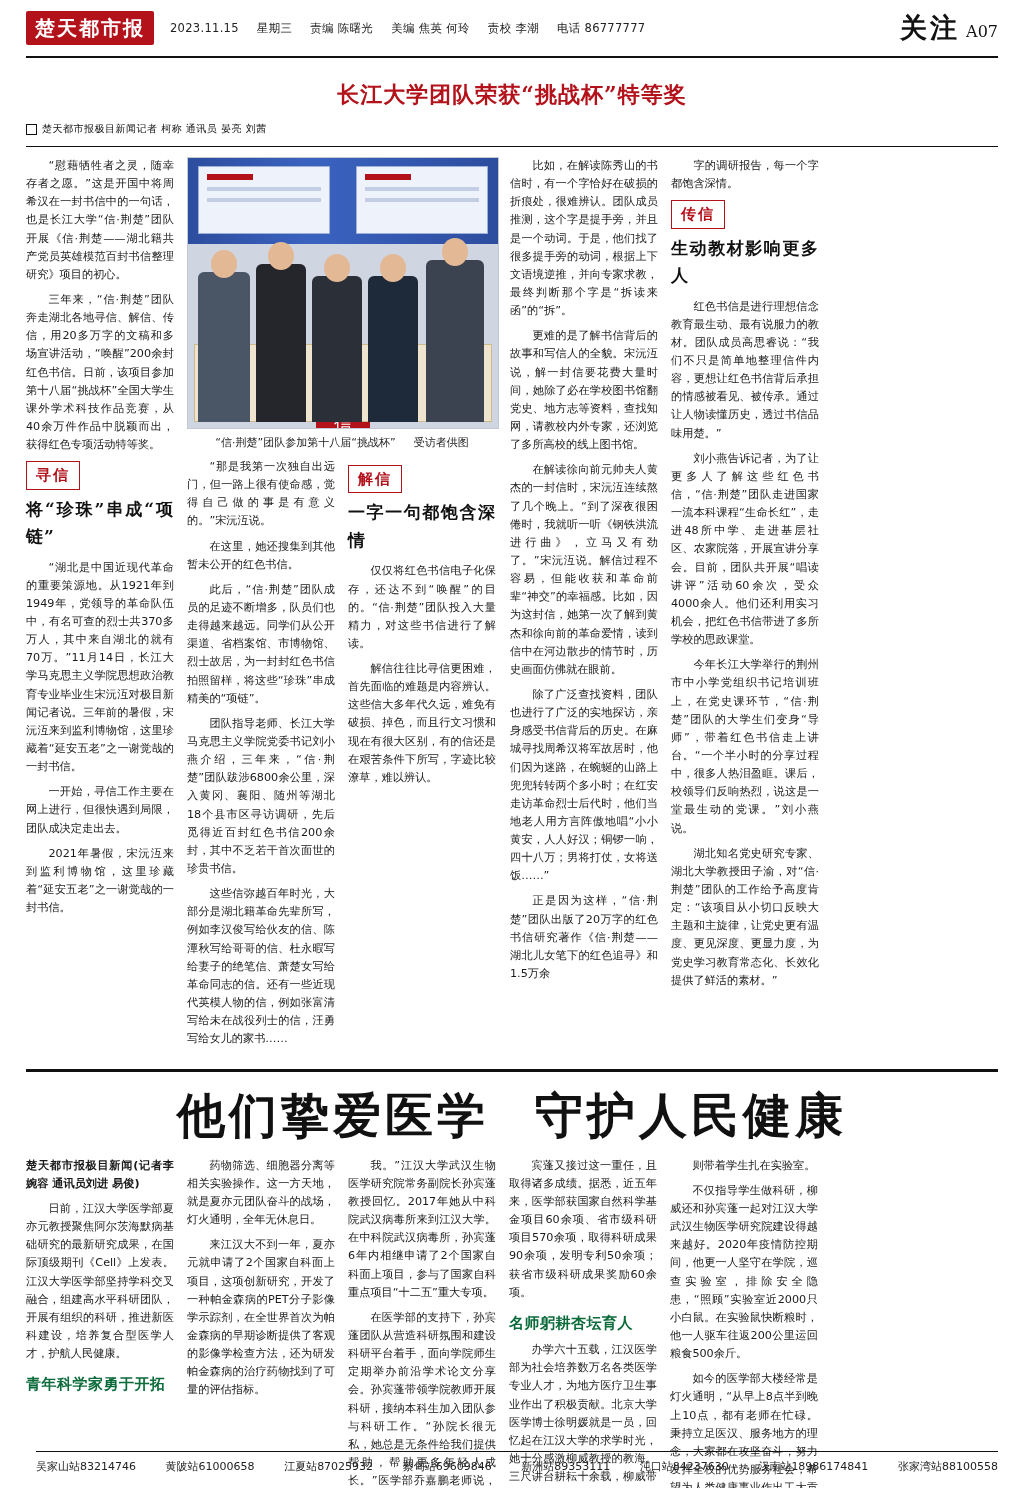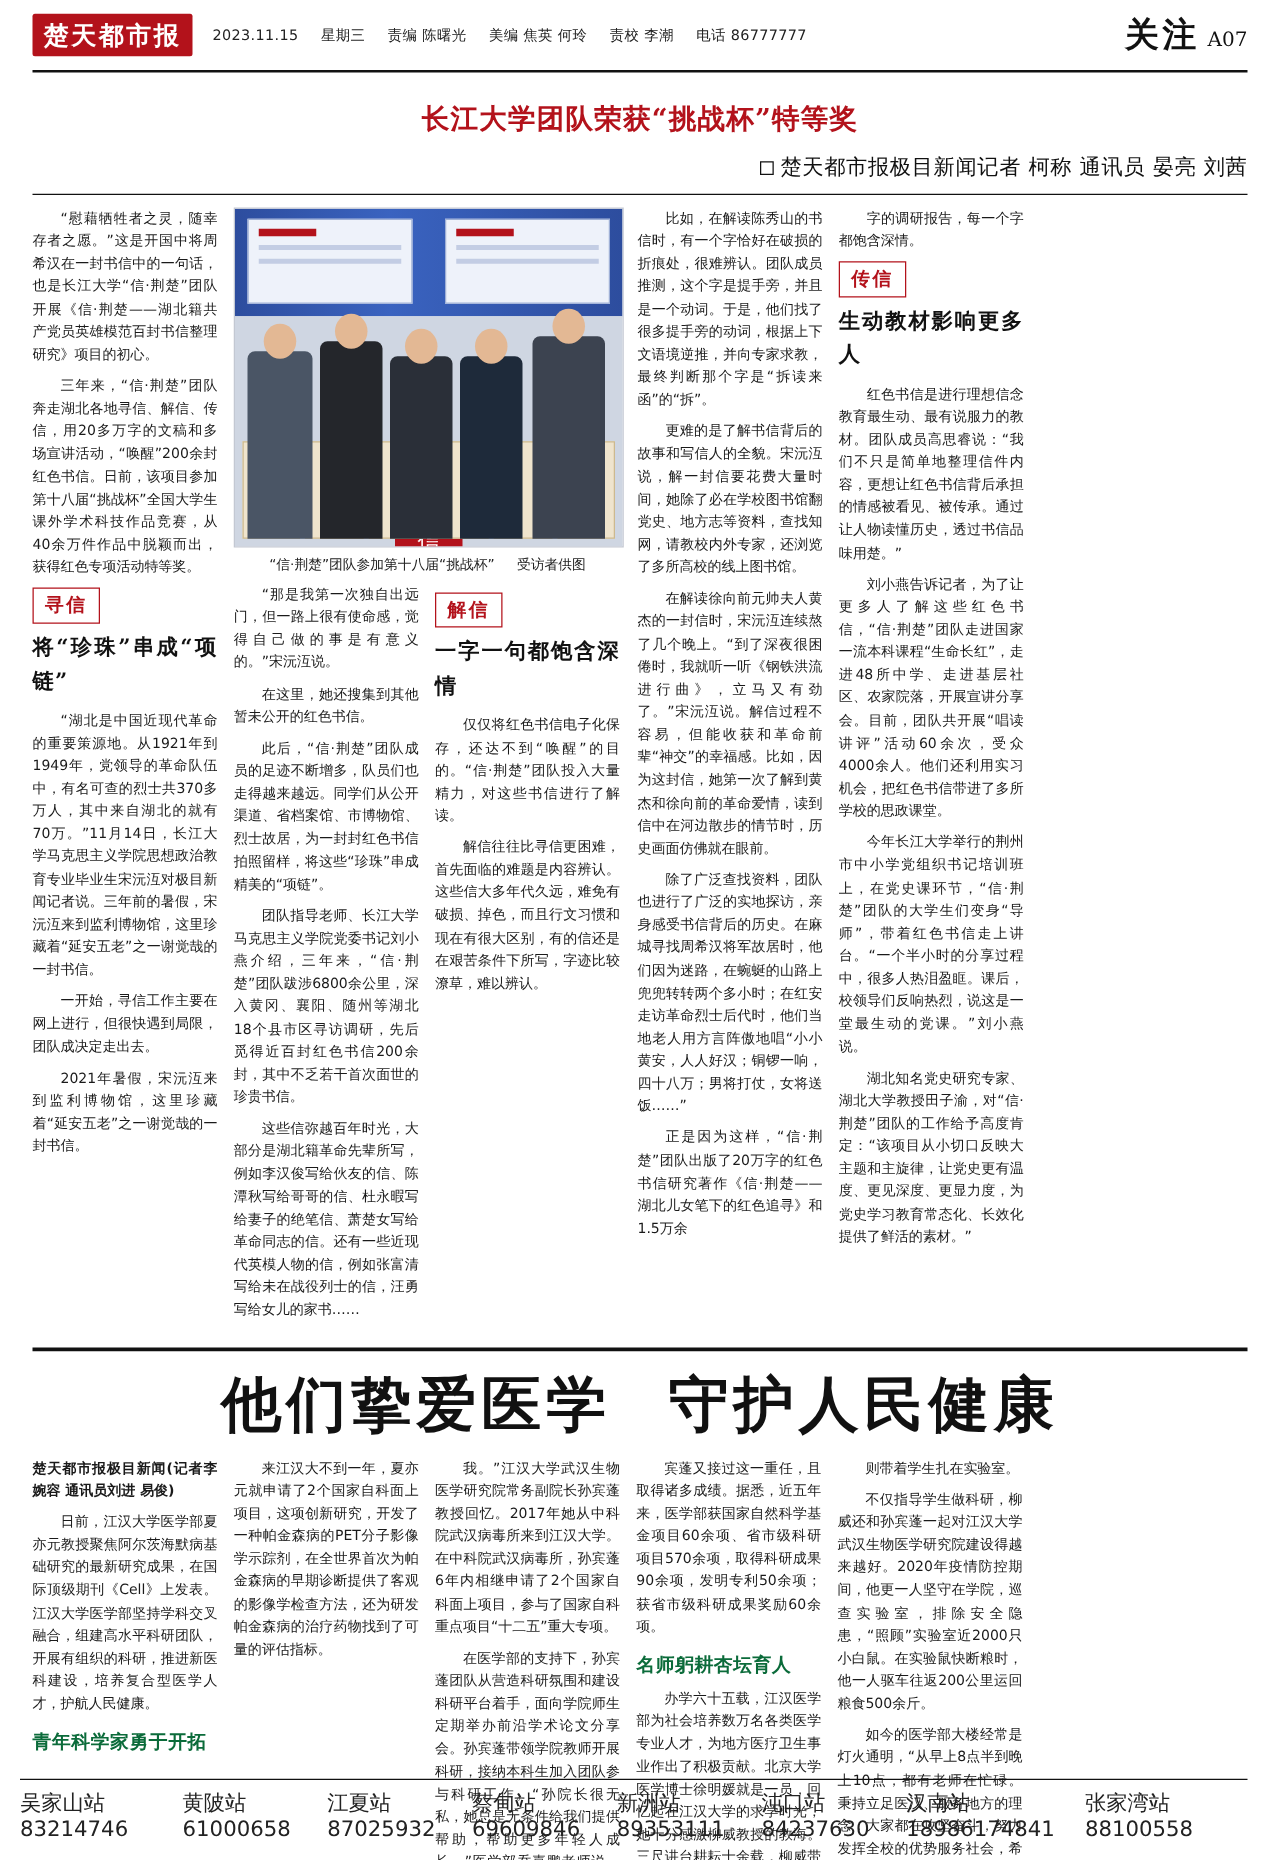--- a/index.html
+++ b/index.html
@@ -31,21 +31,21 @@
 
   
   .shoulder{text-align:center;margin-top:22px;font-size:22px;font-weight:bold;color:#b3121b;letter-spacing:1px;font-family:"DejaVu Serif","Liberation Serif",serif;}
   .main-title{
     text-align:center;margin-top:8px;
     font-size:62px;line-height:1.05;font-weight:bold;
     color:#b3121b;letter-spacing:2px;
     font-family:"DejaVu Serif","Liberation Serif",serif;
     -webkit-text-stroke:1px #7a0a10;
   }
-  .byline{text-align:right;margin-top:12px;font-size:17px;color:#111;letter-spacing:.5px;}
+  .byline{text-align:left;margin-top:12px;font-size:10px;color:#111;letter-spacing:.5px;}
   .byline .box{display:inline-block;width:9px;height:9px;border:1px solid #111;margin-right:5px;vertical-align:middle;}
 
   .rule-thin{height:1px;background:#111;margin-top:10px;}
 
   
   .article1{display:flex;margin-top:10px;gap:13px;}
   .col{width:148px;font-size:11.2px;line-height:1.62;text-align:justify;color:#1a1a1a;}
   .col p{margin:0 0 7px 0;text-indent:2em;}
 
   .photo-wrap{width:310px;}
@@ -113,23 +113,23 @@
   .article2{display:flex;margin-top:16px;gap:13px;}
   .c2{width:148px;font-size:11.2px;line-height:1.62;text-align:justify;color:#1a1a1a;}
   .c2 p{margin:0 0 7px 0;text-indent:2em;}
   .c2 h4{
     margin:9px 0 6px 0;font-size:15px;color:#0b6b3a;font-weight:bold;letter-spacing:.5px;
     font-family:"DejaVu Serif","Liberation Serif",serif;text-indent:0;
   }
 
   
   .footer{
-    position:absolute;left:16px;right:26px;bottom:14px;
+    position:absolute;left:36px;right:26px;bottom:14px;
     border-top:1px solid #111;padding-top:7px;
-    display:flex;justify-content:space-between;font-size:17px;color:#222;
+    display:flex;justify-content:space-between;font-size:11px;color:#222;
   }
 </style>
 </head>
 <body>
 
 <div class="page">
 
   <div class="masthead">
     <div class="logo">楚天都市报</div>
     <div class="mast-meta">
@@ -264,20 +264,21 @@
 
   <div class="article2">
     <div class="c2">
       <p style="text-indent:0;font-weight:bold;">楚天都市报极目新闻(记者李婉容 通讯员刘进 易俊)</p>
       <p>日前，江汉大学医学部夏亦元教授聚焦阿尔茨海默病基础研究的最新研究成果，在国际顶级期刊《Cell》上发表。江汉大学医学部坚持学科交叉融合，组建高水平科研团队，开展有组织的科研，推进新医科建设，培养复合型医学人才，护航人民健康。</p>
       <h4>青年科学家勇于开拓</h4>
 
     </div>
 
     <div class="c2">
+      <p>药物筛选、细胞器分离等相关实验操作。这一方天地，就是夏亦元团队奋斗的战场，灯火通明，全年无休息日。</p>
       <p>来江汉大不到一年，夏亦元就申请了2个国家自科面上项目，这项创新研究，开发了一种帕金森病的PET分子影像学示踪剂，在全世界首次为帕金森病的早期诊断提供了客观的影像学检查方法，还为研发帕金森病的治疗药物找到了可量的评估指标。</p>
 
     </div>
 
     <div class="c2">
       <p>我。”江汉大学武汉生物医学研究院常务副院长孙宾蓬教授回忆。2017年她从中科院武汉病毒所来到江汉大学。在中科院武汉病毒所，孙宾蓬6年内相继申请了2个国家自科面上项目，参与了国家自科重点项目“十二五”重大专项。</p>
       <p>在医学部的支持下，孙宾蓬团队从营造科研氛围和建设科研平台着手，面向学院师生定期举办前沿学术论文分享会。孙宾蓬带领学院教师开展科研，接纳本科生加入团队参与科研工作。“孙院长很无私，她总是无条件给我们提供帮助，帮助更多年轻人成长。”医学部乔嘉鹏老师说，此前乔嘉鹏获批国家自科青年基金项目，孙宾蓬所带学生徐强前往上海中医药大学任科研用心解决疑难。</p>
 
     </div>
 

